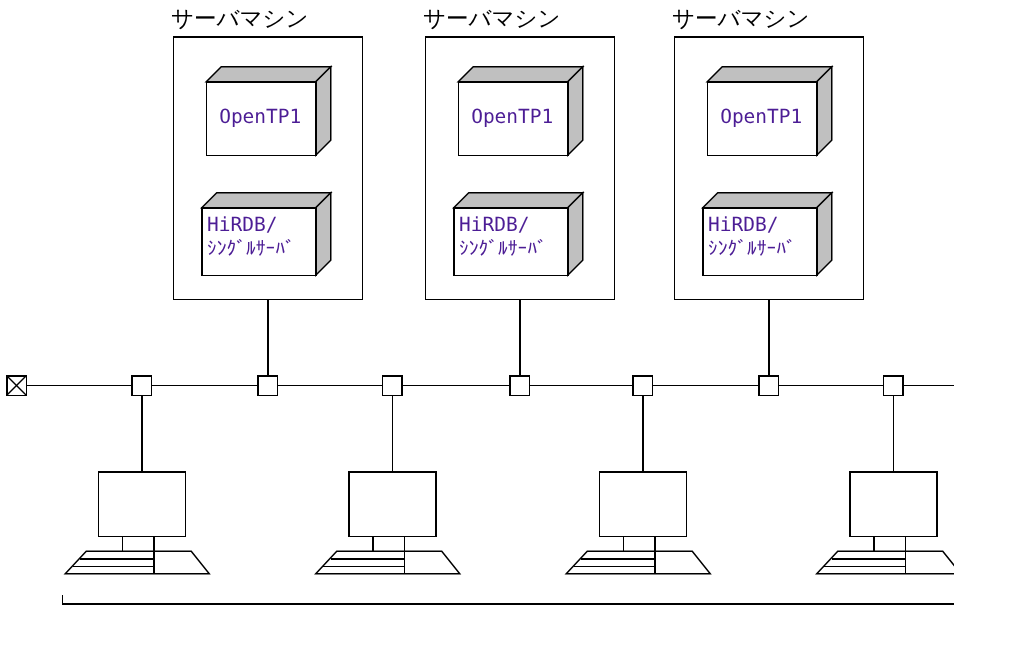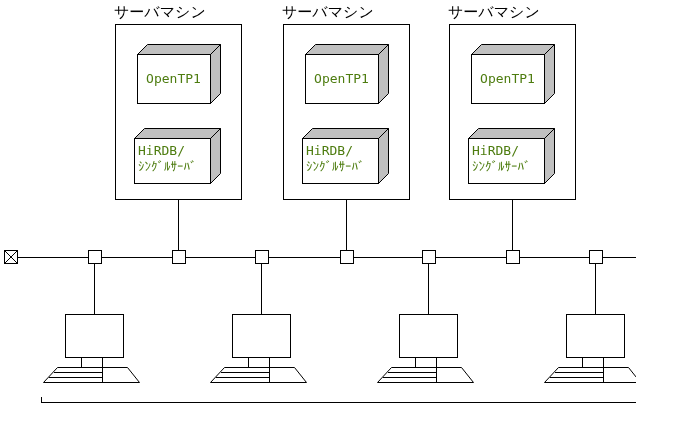--- a/index.html
+++ b/index.html
@@ -9,21 +9,21 @@
   }
   .stage svg{position:absolute;left:0;top:0;}
   .ln{stroke:#000000;stroke-width:1;fill:none;}
   .bx{stroke:#000000;stroke-width:1;fill:#ffffff;}
   .shade{stroke:#000000;stroke-width:1;fill:#c0c0c0;}
   .crisp{shape-rendering:crispEdges;}
   .label{position:absolute;}
   .server-title{font-size:15px;line-height:16px;white-space:nowrap;letter-spacing:0;}
   .app-label{
     position:absolute;font-family:"DejaVu Sans Mono",monospace;
-    font-size:13px;line-height:16px;color:#4d7c0f;
+    font-size:13px;line-height:16px;color:#4c1d95;
   }
   .app-label.center{display:flex;align-items:center;justify-content:center;text-align:center;}
   .app-label.hirdb{box-sizing:border-box;padding:5px 0 0 4px;white-space:nowrap;overflow:hidden;}
   .clients-label{
     position:absolute;left:0;top:404px;width:688px;text-align:center;
     font-size:15px;line-height:16px;
   }
 </style>
 </head>
 <body>

